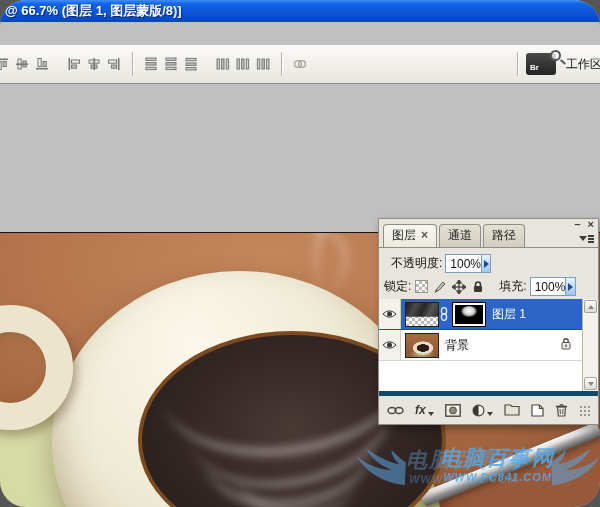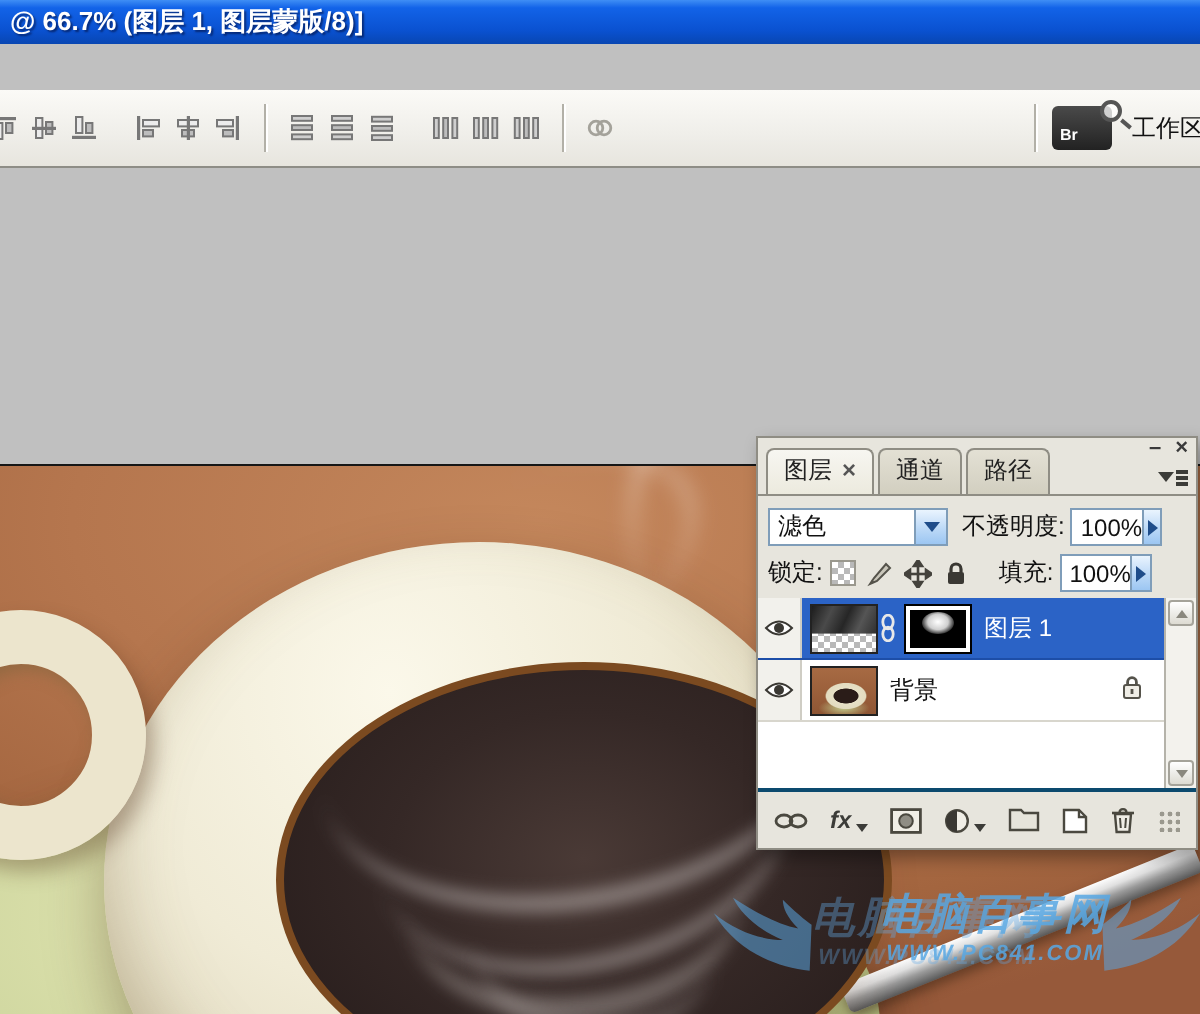--- a/index.html
+++ b/index.html
@@ -1,20 +1,21 @@
 <!DOCTYPE html>
 <html><head>
 <meta charset="utf-8">
 <style>
   * { margin:0; padding:0; box-sizing:border-box; }
   html,body { background:#555; }
   #root {
     position:relative; width:600px; height:507px; overflow:hidden;
     font-family:"Liberation Sans","DejaVu Sans",sans-serif; font-size:12px;
     background:var(--canvas-gray,#c0c0c0);
+    border-radius:26px;
   }
   
   .titlebar {
     position:absolute; top:0; left:0; right:0; height:22px;
     background:linear-gradient(#3f8ef5 0%, #1263e8 18%, #0a51d0 70%, #0846b2 100%);
     color:#fff; font-weight:bold; font-size:13px; line-height:22px;
     padding-left:5px; white-space:nowrap; overflow:hidden;
     text-shadow:1px 1px 1px rgba(0,0,30,.5);
   }
   
@@ -151,21 +152,21 @@
   .checker13 {
     width:13px; height:13px; border:1px solid #9a988e;
     background-image:
       linear-gradient(45deg,#b9b9b9 25%,transparent 25%,transparent 75%,#b9b9b9 75%),
       linear-gradient(45deg,#b9b9b9 25%,#fff 25%,#fff 75%,#b9b9b9 75%);
     background-size:6px 6px; background-position:0 0,3px 3px;
   }
   .lock-ic svg { width:14px; height:14px; display:block; }
   
   .list { position:absolute; top:80px; left:0; right:0; height:97px; background:#fff;
-    border-bottom:2px solid #0c4a6e; display:flex; }
+    border-bottom:5px solid #0c4a6e; display:flex; }
   .rows { flex:1; overflow:hidden; }
   .lrow { height:31px; display:flex; align-items:center; border-bottom:1px solid #d8d6cd; background:#fff; }
   .lrow.selected { background:var(--sel-blue,#2b63c6); color:#fff; border-bottom-color:#1d4ea8; }
   .eye-cell { width:22px; height:100%; background:#f2f1ec; border-right:1px solid #cfcdc4;
     display:flex; align-items:center; justify-content:center; }
   .thumb { width:34px; height:25px; border:1px solid #222; margin-left:4px; position:relative; flex:none; }
   .thumb.smoke {
     background-image:
       linear-gradient(115deg, #1c1c1c 0%, #4a4a4a 28%, #262626 52%, #555 74%, #303030 100%),
       linear-gradient(45deg,#b9b9b9 25%,transparent 25%,transparent 75%,#b9b9b9 75%),
@@ -364,26 +365,20 @@
         <span>路径</span>
       </div>
     </div>
     <div class="pmenu">
       <span class="tri"></span>
       <span class="bars"></span>
     </div>
 
     <div class="controls">
       <div class="crow">
-        <div class="combo">
-          <span>滤色</span>
-          <span class="combo-btn">
-              <span class="tri-down"></span>
-            </span>
-        </div>
         <span class="clabel">不透明度:</span>
         <div class="valbox">
           <span>100%</span>
           <span class="spin-btn">
               <span class="tri-right"></span>
             </span>
         </div>
       </div>
       <div class="crow">
         <span class="clabel" style="margin-left:0">锁定:</span>

